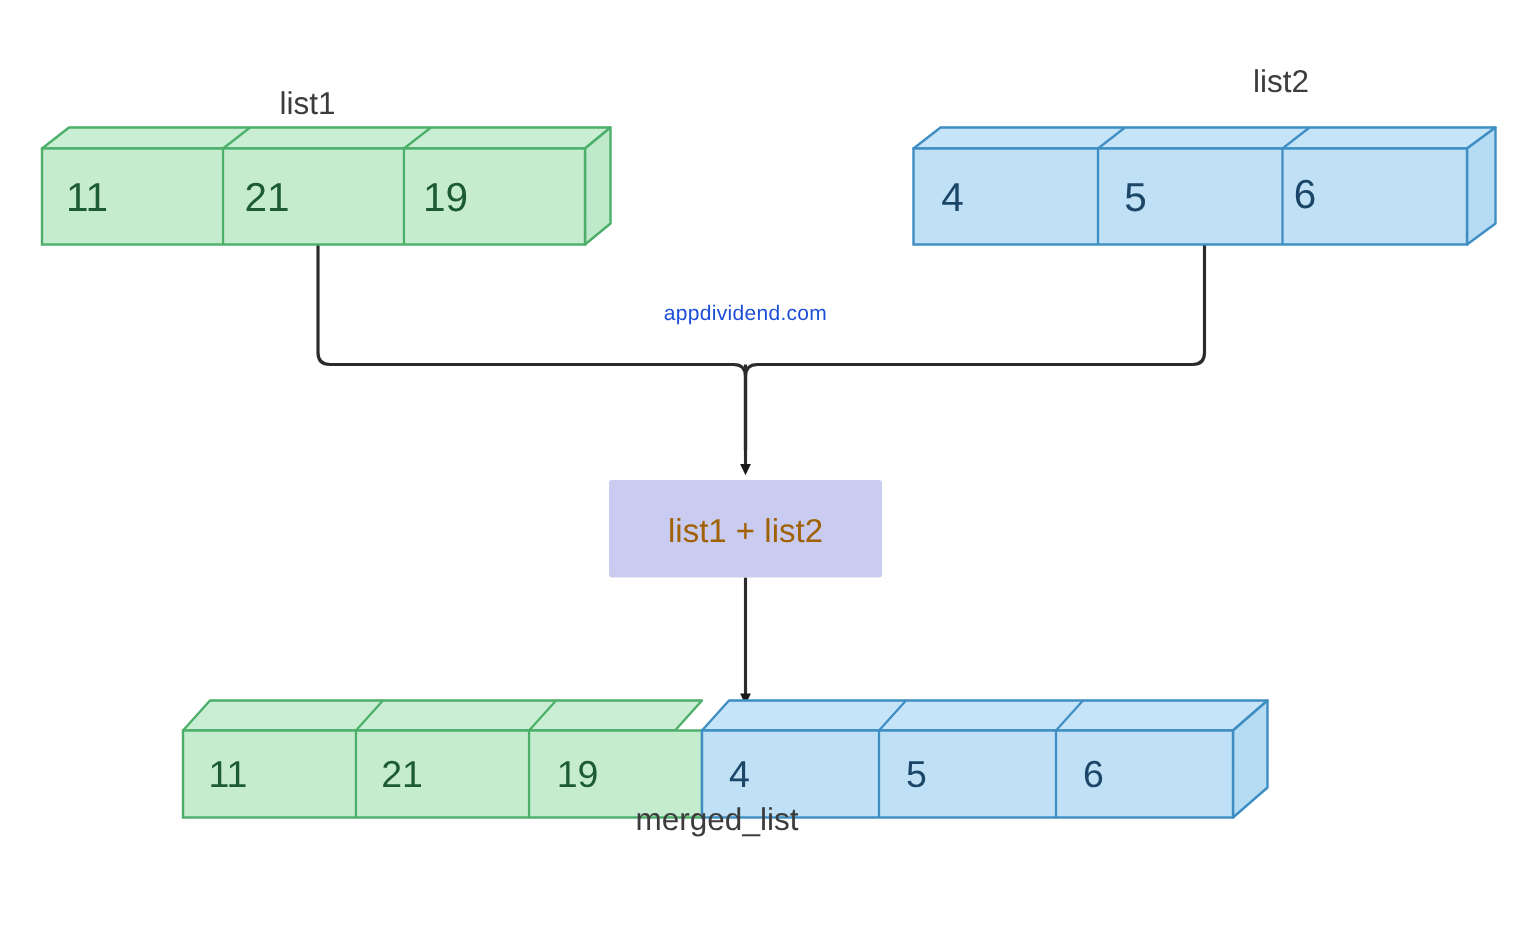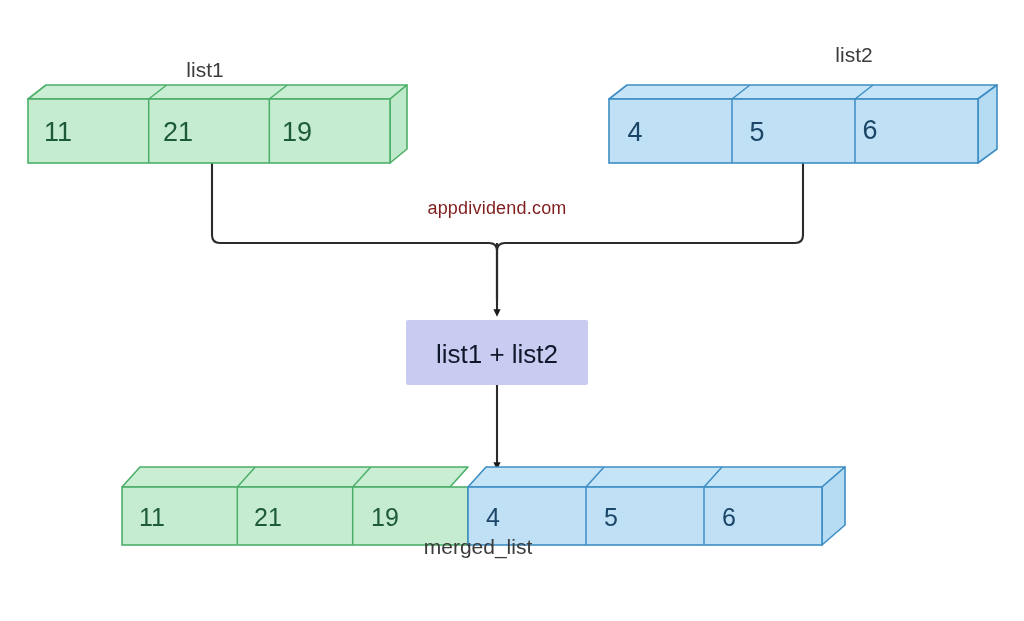--- a/index.html
+++ b/index.html
@@ -49,27 +49,27 @@
     font-size: 25px;
     color: #1d5b36;
     transform: translate(-50%, -50%);
   }
   .merged-value-blue {
     font-size: 25px;
     color: #1b4668;
     transform: translate(-50%, -50%);
   }
   .op-label {
-    font-size: 26px;
-    color: #0f172a;
+    font-size: 22px;
+    color: #a16207;
     transform: translate(-50%, -50%);
   }
   .watermark {
-    font-size: 18px;
-    color: #7f1d1d;
+    font-size: 14px;
+    color: #1d4ed8;
     transform: translate(-50%, -50%);
     letter-spacing: 0.2px;
   }
 </style>
 </head>
 <body>
 
 <div id="canvas">
 
   <svg id="diagram-svg" viewBox="0 0 1024 621">

